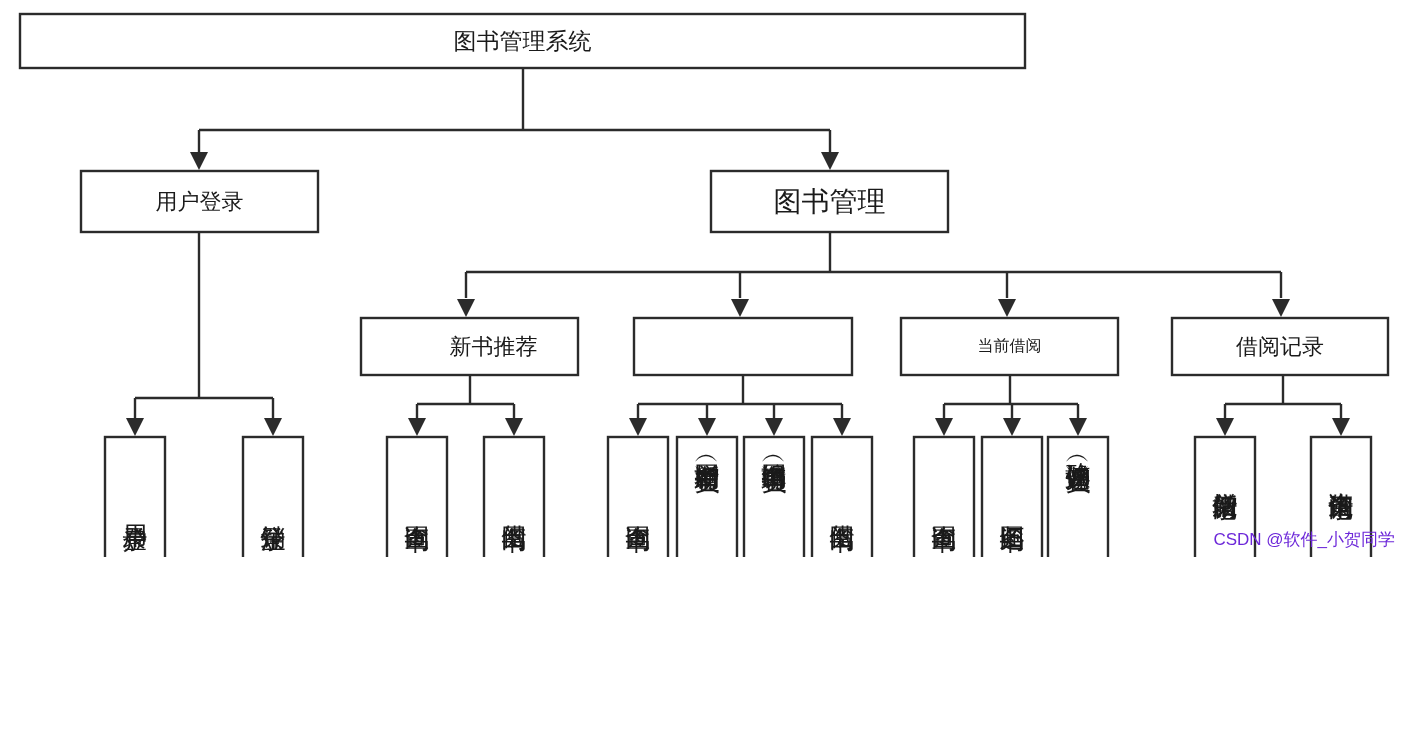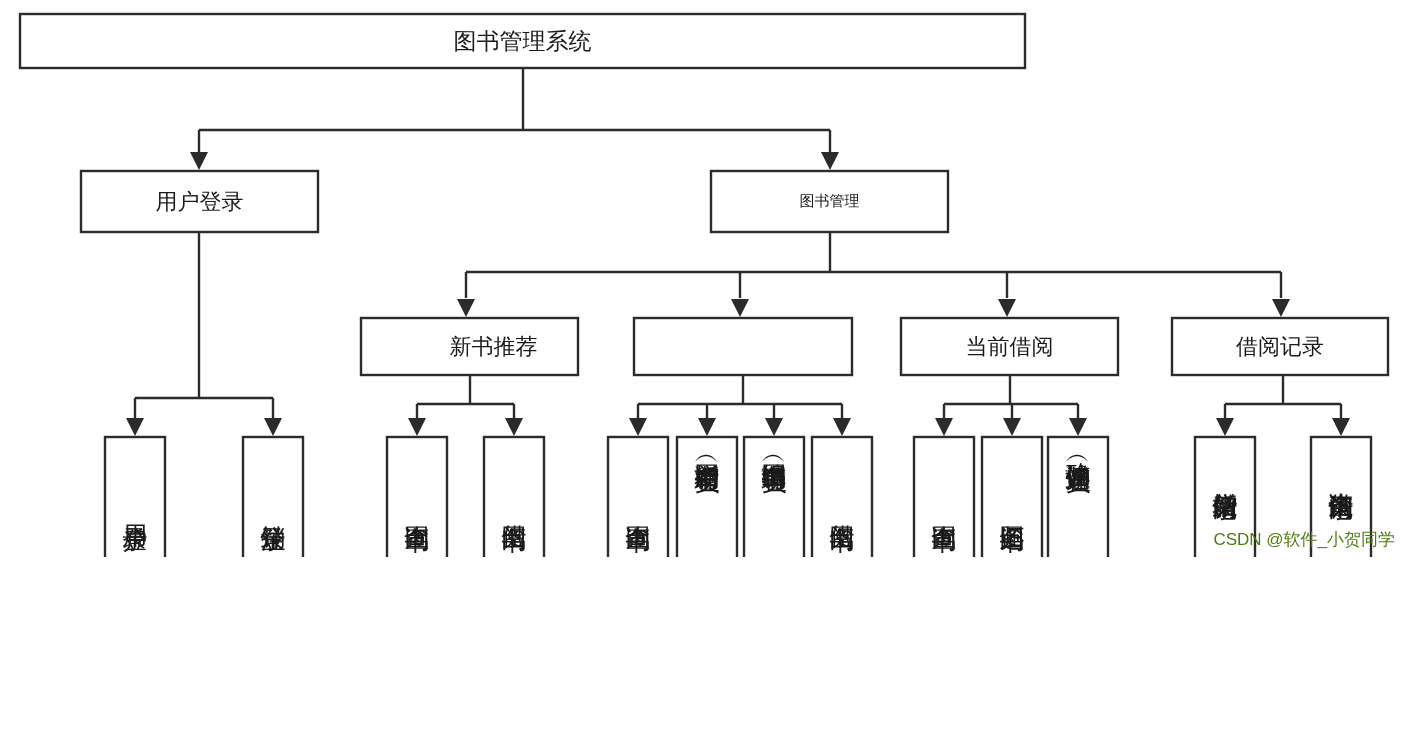--- a/index.html
+++ b/index.html
@@ -66,21 +66,21 @@
     font-family: "Liberation Sans", "DejaVu Sans", sans-serif;
     color: #1a1a1a;
     white-space: nowrap;
   }
   #watermark {
     position: absolute;
     right: 10px;
     bottom: 6px;
     font-family: "Liberation Sans", "DejaVu Sans", sans-serif;
     font-size: 17px;
-    color: #4d7c0f;
+    color: #6d28d9;
     white-space: nowrap;
     pointer-events: none;
   }
 </style>
 </head>
 <body>
 
 <div id="canvas">
 
   <svg class="diagram" viewBox="0 0 1405 747">
@@ -180,30 +180,30 @@
 
   <div class="hlabel-wrap" style="left:20px; top:14px; width:1005px; height:54px;">
     <span class="hlabel" style="font-size:23px;">图书管理系统</span>
   </div>
 
   <div class="hlabel-wrap" style="left:81px; top:171px; width:237px; height:61px;">
     <span class="hlabel" style="font-size:22px;">用户登录</span>
   </div>
 
   <div class="hlabel-wrap" style="left:711px; top:171px; width:237px; height:61px;">
-    <span class="hlabel" style="font-size:15px;">图书管理</span>
+    <span class="hlabel" style="font-size:28px;">图书管理</span>
   </div>
 
   <div class="hlabel-wrap" style="left:361px; top:318px; width:217px; height:57px;padding-left:24px;">
     <span class="hlabel" style="font-size:22px;">新书推荐</span>
   </div>
 
 
   <div class="hlabel-wrap" style="left:901px; top:318px; width:217px; height:57px;">
-    <span class="hlabel" style="font-size:22px;">当前借阅</span>
+    <span class="hlabel" style="font-size:16px;">当前借阅</span>
   </div>
 
   <div class="hlabel-wrap" style="left:1172px; top:318px; width:216px; height:57px;">
     <span class="hlabel" style="font-size:22px;">借阅记录</span>
   </div>
 
   <div class="vlabel-wrap" style="left:105px; top:505px; width:60px; height:230px;">
     <span class="vlabel">用户登录</span>
   </div>
 

